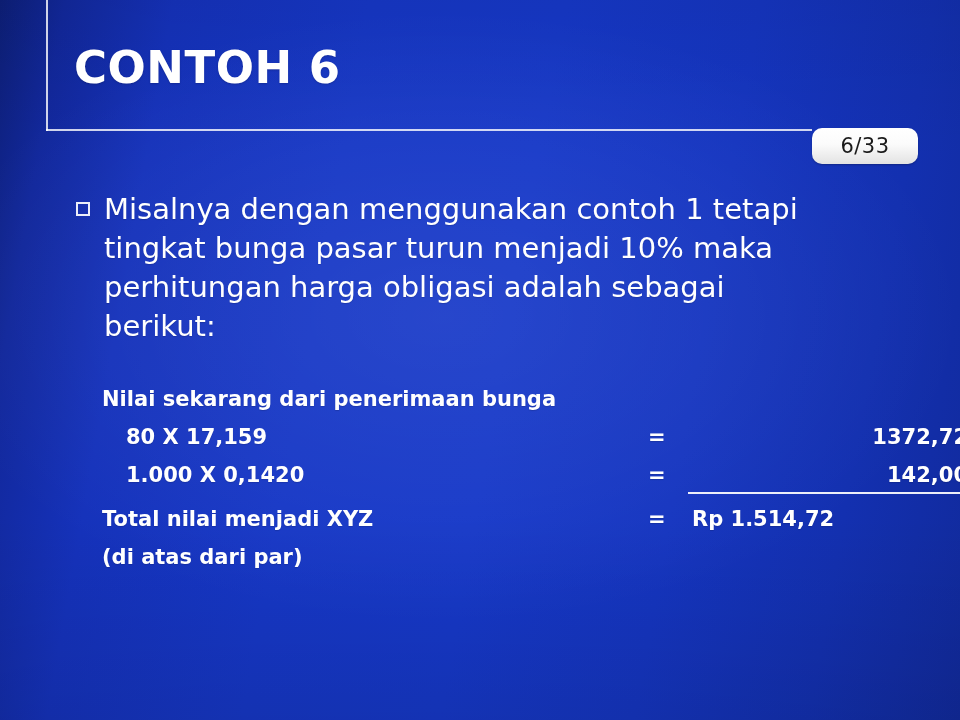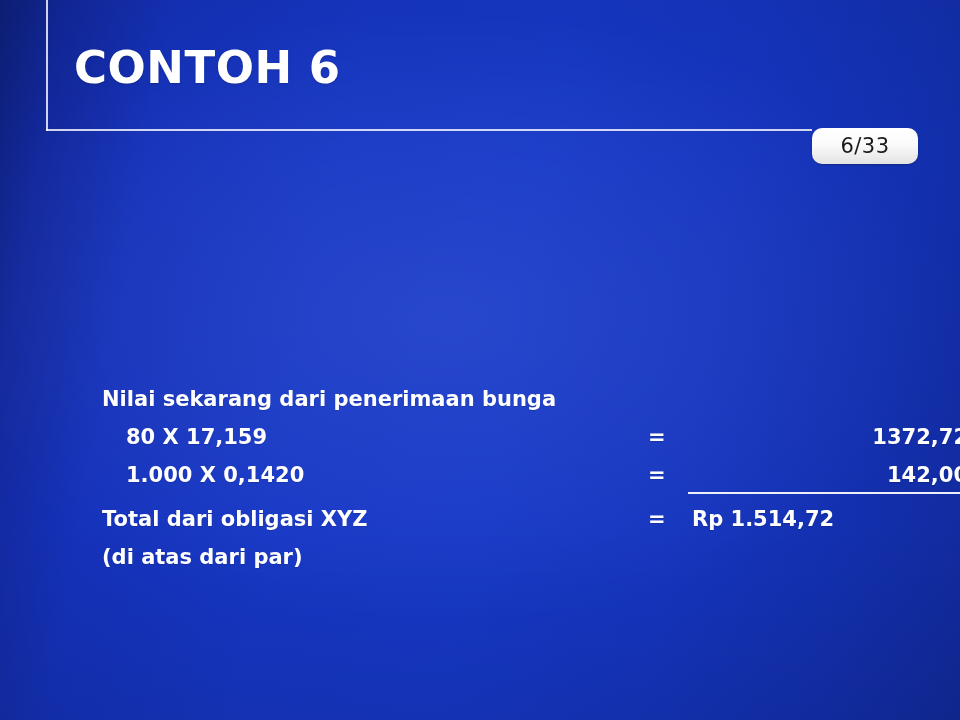--- a/index.html
+++ b/index.html
@@ -190,20 +190,24 @@
 
   <div class="title-rule-v"></div>
   <div class="title-rule-h"></div>
 
   <div class="slide-title">CONTOH 6</div>
 
   <div class="page-badge">
     <span>6/33</span>
   </div>
 
+  <div class="bullet-block">
+    <span class="bullet-marker"></span>
+    <div class="bullet-text">Misalnya dengan menggunakan contoh 1 tetapi tingkat bunga pasar turun menjadi 10% maka perhitungan harga obligasi adalah sebagai berikut:</div>
+  </div>
 
   <div class="calc-block">
 
     <div class="calc-row">
       <span class="calc-label">Nilai sekarang dari penerimaan bunga</span>
       <span class="calc-eq"></span>
       <span class="calc-value"></span>
     </div>
 
     <div class="calc-row">
@@ -213,21 +217,21 @@
     </div>
 
 
     <div class="calc-row tall">
       <span class="calc-label indented">1.000 X 0,1420</span>
       <span class="calc-eq">=</span>
       <span class="calc-value underlined">142,00</span>
     </div>
 
     <div class="calc-row">
-      <span class="calc-label">Total dari obligasi XYZ</span>
+      <span class="calc-label">Total nilai menjadi XYZ</span>
       <span class="calc-eq">=</span>
       <span class="calc-value total">Rp 1.514,72</span>
     </div>
 
     <div class="calc-row">
       <span class="calc-label">(di atas dari par)</span>
       <span class="calc-eq"></span>
       <span class="calc-value"></span>
     </div>
 

